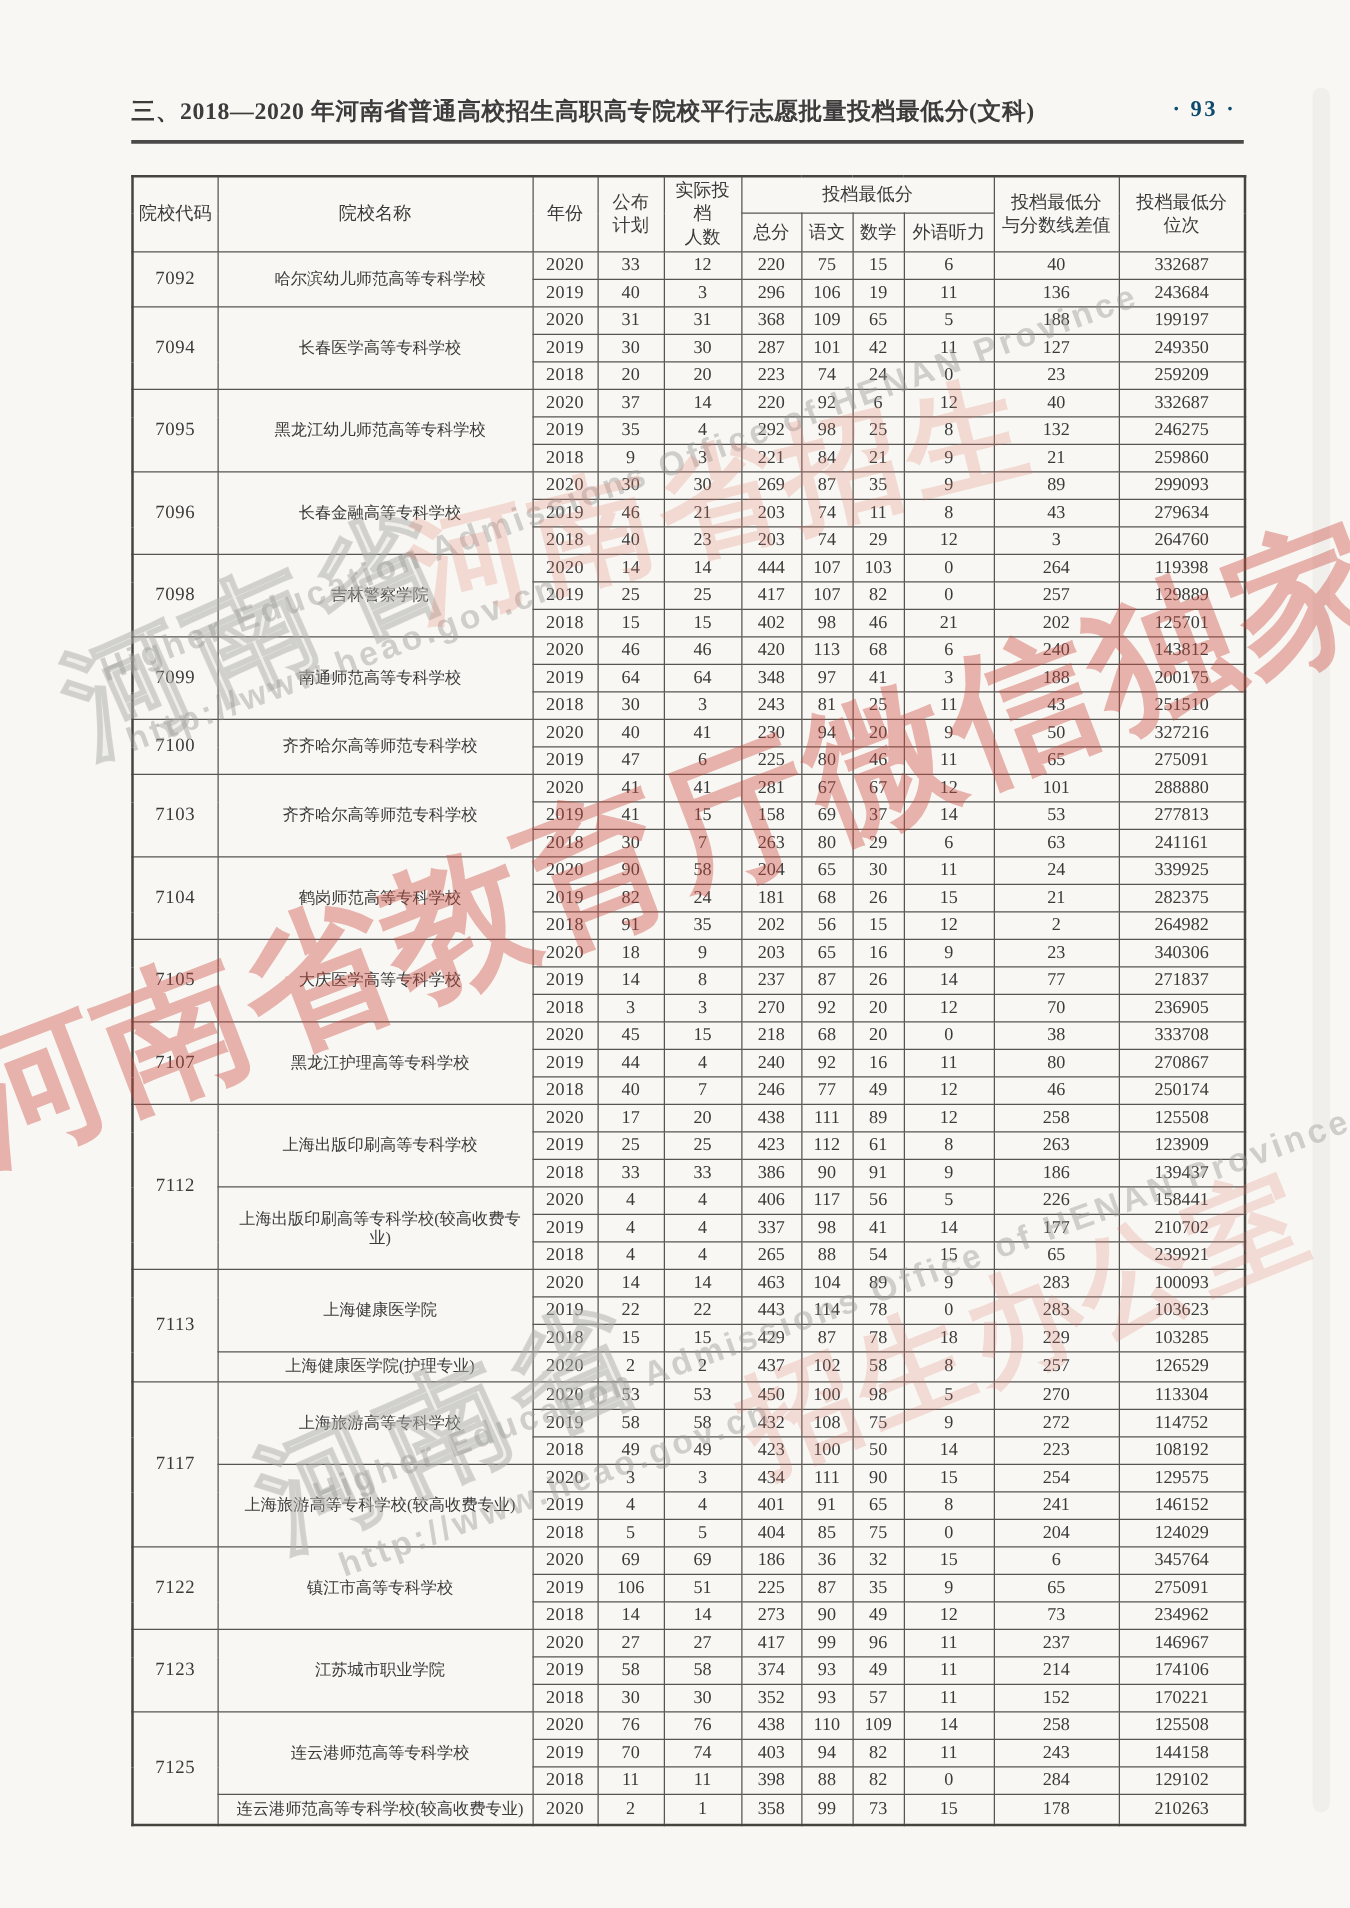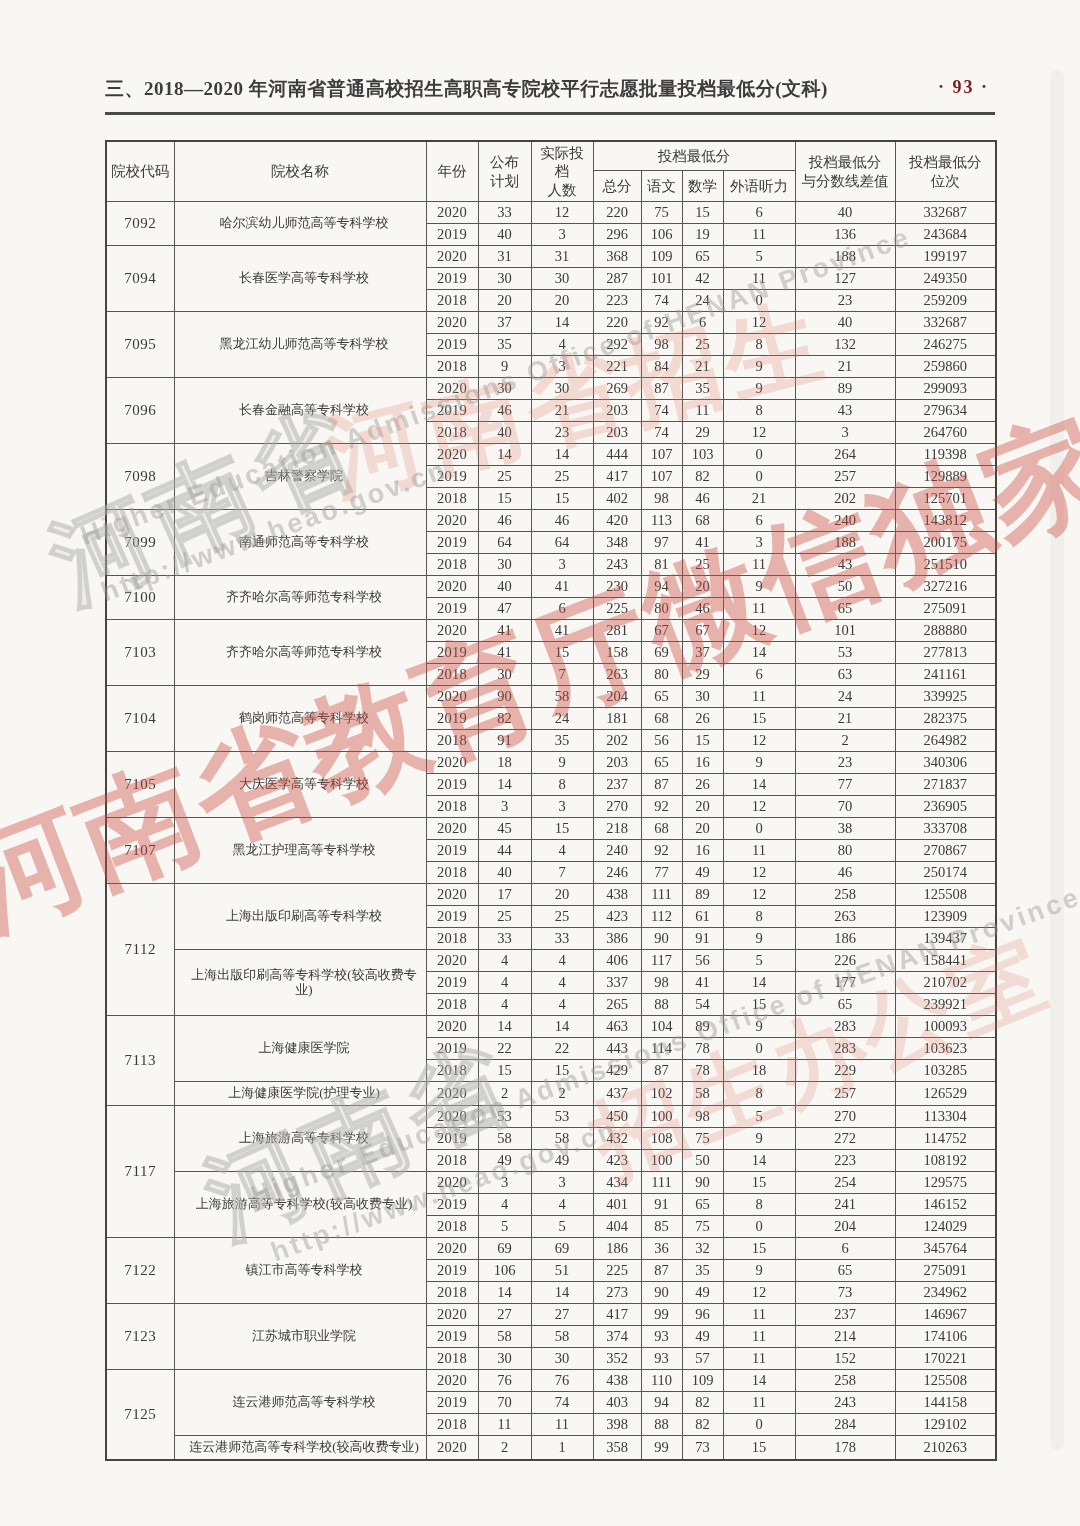--- a/index.html
+++ b/index.html
@@ -9,21 +9,21 @@
     font-family:"Liberation Serif","DejaVu Serif",serif;
     color:#3b3b3b;
   }
   
   .page-header{position:absolute;left:105px;top:76px;width:890px;height:34px;}
   .page-title{
     display:block;text-align:left;font-size:19px;font-weight:bold;
     color:#3c3c3c;letter-spacing:.5px;white-space:nowrap;
   }
   .page-number{
-    position:absolute;right:6px;top:1px;font-size:18px;font-weight:bold;color:#7f1d1d;
+    position:absolute;right:6px;top:1px;font-size:18px;font-weight:bold;color:#0c4a6e;
     letter-spacing:2px;white-space:nowrap;
   }
   .header-rule{
     position:absolute;left:105px;top:112px;width:890px;height:0;
     border-bottom:3px solid #4a4a48;
   }
   
   .table-wrap{position:absolute;left:105px;top:140px;width:890px;z-index:1;}
   table.score-table{
     border-collapse:collapse;table-layout:fixed;width:890px;

